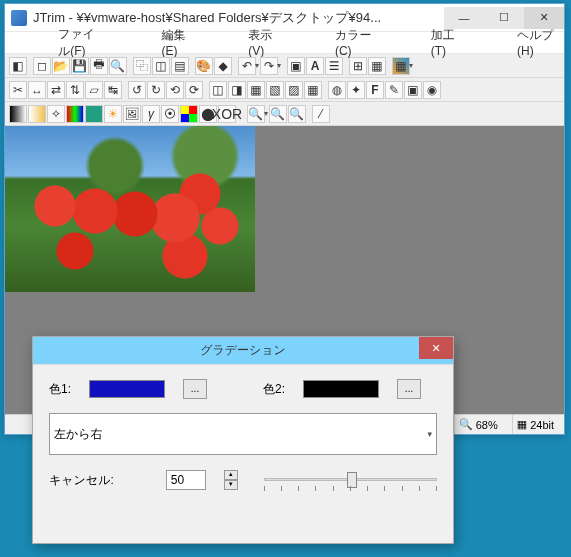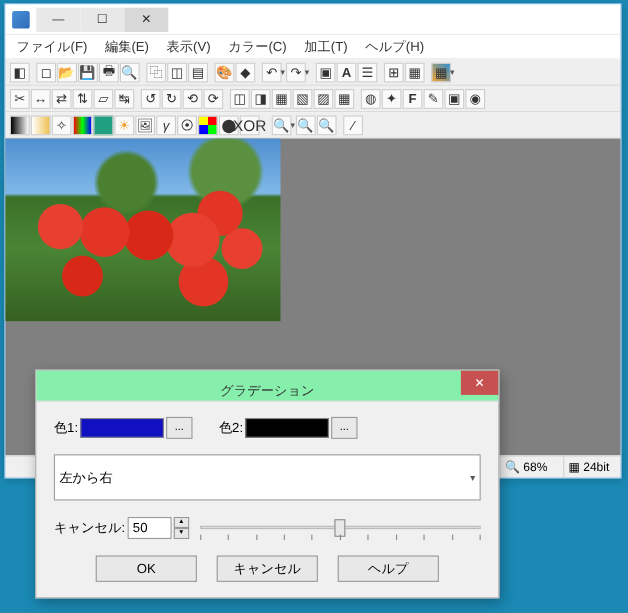--- a/index.html
+++ b/index.html
@@ -43,21 +43,21 @@
   .tbtn.close { background: #d8d8d8; }
   .menubar {
     height: 22px;
     background: #fff;
     display: flex;
     align-items: center;
     padding: 0 4px;
     gap: 4px;
     border-bottom: 1px solid #e8e8e8;
   }
-  .menu-item { padding: 2px 6px; color: #333; }
+  .menu-item { padding: 2px 6px; color: #333; margin-left: 43px; }
   .toolbar-row {
     height: 24px;
     background: #efefef;
     display: flex;
     align-items: center;
     padding: 0 4px;
     gap: 1px;
     border-bottom: 1px solid #d8d8d8;
   }
   .tico {
@@ -109,38 +109,38 @@
     top: 336px;
     left: 32px;
     width: 422px;
     height: 208px;
     background: #f0f0f0;
     border: 1px solid #aaa;
     box-shadow: 2px 4px 12px rgba(0,0,0,0.3);
   }
   .dlg-title {
     height: 28px;
-    background: #86efac;
-    display: flex;
-    align-items: flex-end;
+    background: #7dd3fc;
+    display: flex;
+    align-items: center;
     justify-content: center;
     position: relative;
     border-bottom: 1px solid #ddd;
   }
   .dlg-title-text { font-size: 12px; color: #333; }
   .dlg-close {
     position: absolute; right: 0; top: 0;
     width: 34px; height: 22px;
     background: #c75050;
     color: #fff;
     display: flex; align-items: center; justify-content: center;
     font-size: 11px;
   }
   .dlg-body { padding: 14px 16px; }
-  .dlg-row { display: flex; align-items: center; margin-bottom: 14px; gap: 2px; }
+  .dlg-row { display: flex; align-items: center; margin-bottom: 14px; gap: 18px; }
   .dlg-label { font-size: 12px; color: #000; }
   .color-swatch { width: 76px; height: 18px; border: 1px solid #888; }
   .swatch1 { background: #1010c0; }
   .swatch2 { background: #000; }
   .pick-btn {
     width: 24px; height: 20px;
     border: 1px solid #999;
     background: #e8e8e8;
     font-size: 10px; text-align:center; line-height:18px;
   }
@@ -152,20 +152,21 @@
     padding: 20px 4px;
     display: flex; align-items: center; justify-content: space-between;
   }
   .combo-arrow { font-size: 9px; color: #555; }
   .spin {
     width: 40px; height: 20px;
     border: 1px solid #999;
     background: #fff;
     padding: 2px 4px;
     text-align: left;
+    margin-left: 34px;
   }
   .spin-btns { display:flex; flex-direction:column; width:14px; height:20px;}
   .spin-btn { flex:1; border:1px solid #999; background:#e8e8e8; font-size:6px; line-height:7px; text-align:center;}
   .slider-track {
     flex: 1;
     position: relative;
     height: 22px;
     margin-left: 8px;
   }
   .slider-groove {
@@ -193,20 +194,21 @@
     line-height: 22px;
     font-size: 12px;
   }
 </style>
 </head>
 <body>
 
 <div class="window">
   <div class="titlebar">
     <div class="titlebar-icon"></div>
+    <div class="titlebar-text">JTrim - ¥¥vmware-host¥Shared Folders¥デスクトップ¥94...</div>
     <div class="titlebar-btns">
       <div class="tbtn">—</div>
       <div class="tbtn">☐</div>
       <div class="tbtn close">✕</div>
     </div>
   </div>
 
   <div class="menubar">
     <div class="menu-item">ファイル(F)</div>
     <div class="menu-item">編集(E)</div>
@@ -363,19 +365,14 @@
             <div class="tick"></div>
           <div class="tick"></div>
             <div class="tick"></div>
             <div class="tick"></div>
             <div class="tick"></div>
             <div class="tick"></div>
             <div class="tick"></div>
         </div>
       </div>
     </div>
-    <div class="dlg-buttons">
-      <div class="dlg-btn">OK</div>
-      <div class="dlg-btn">キャンセル</div>
-      <div class="dlg-btn">ヘルプ</div>
-    </div>
   </div>
 </div>
 
 </body></html>

